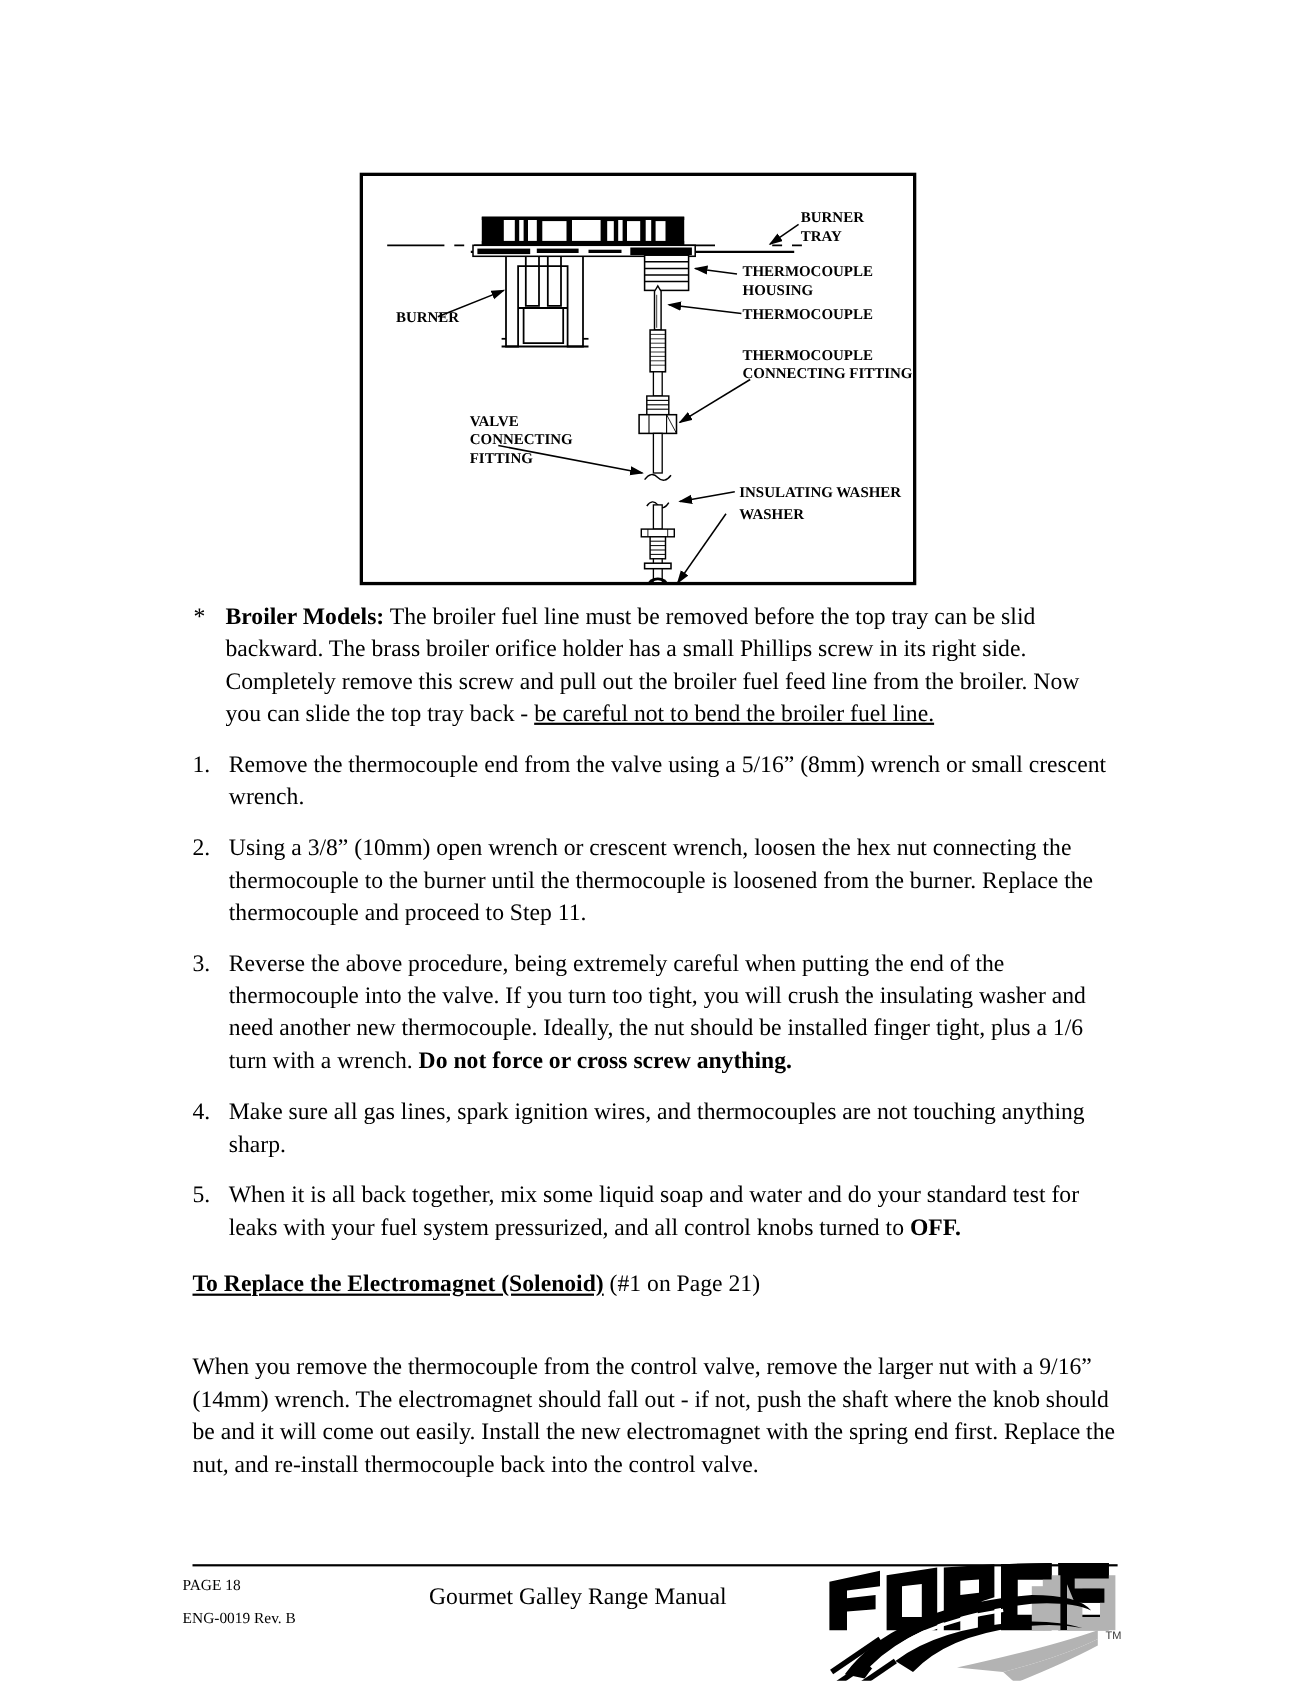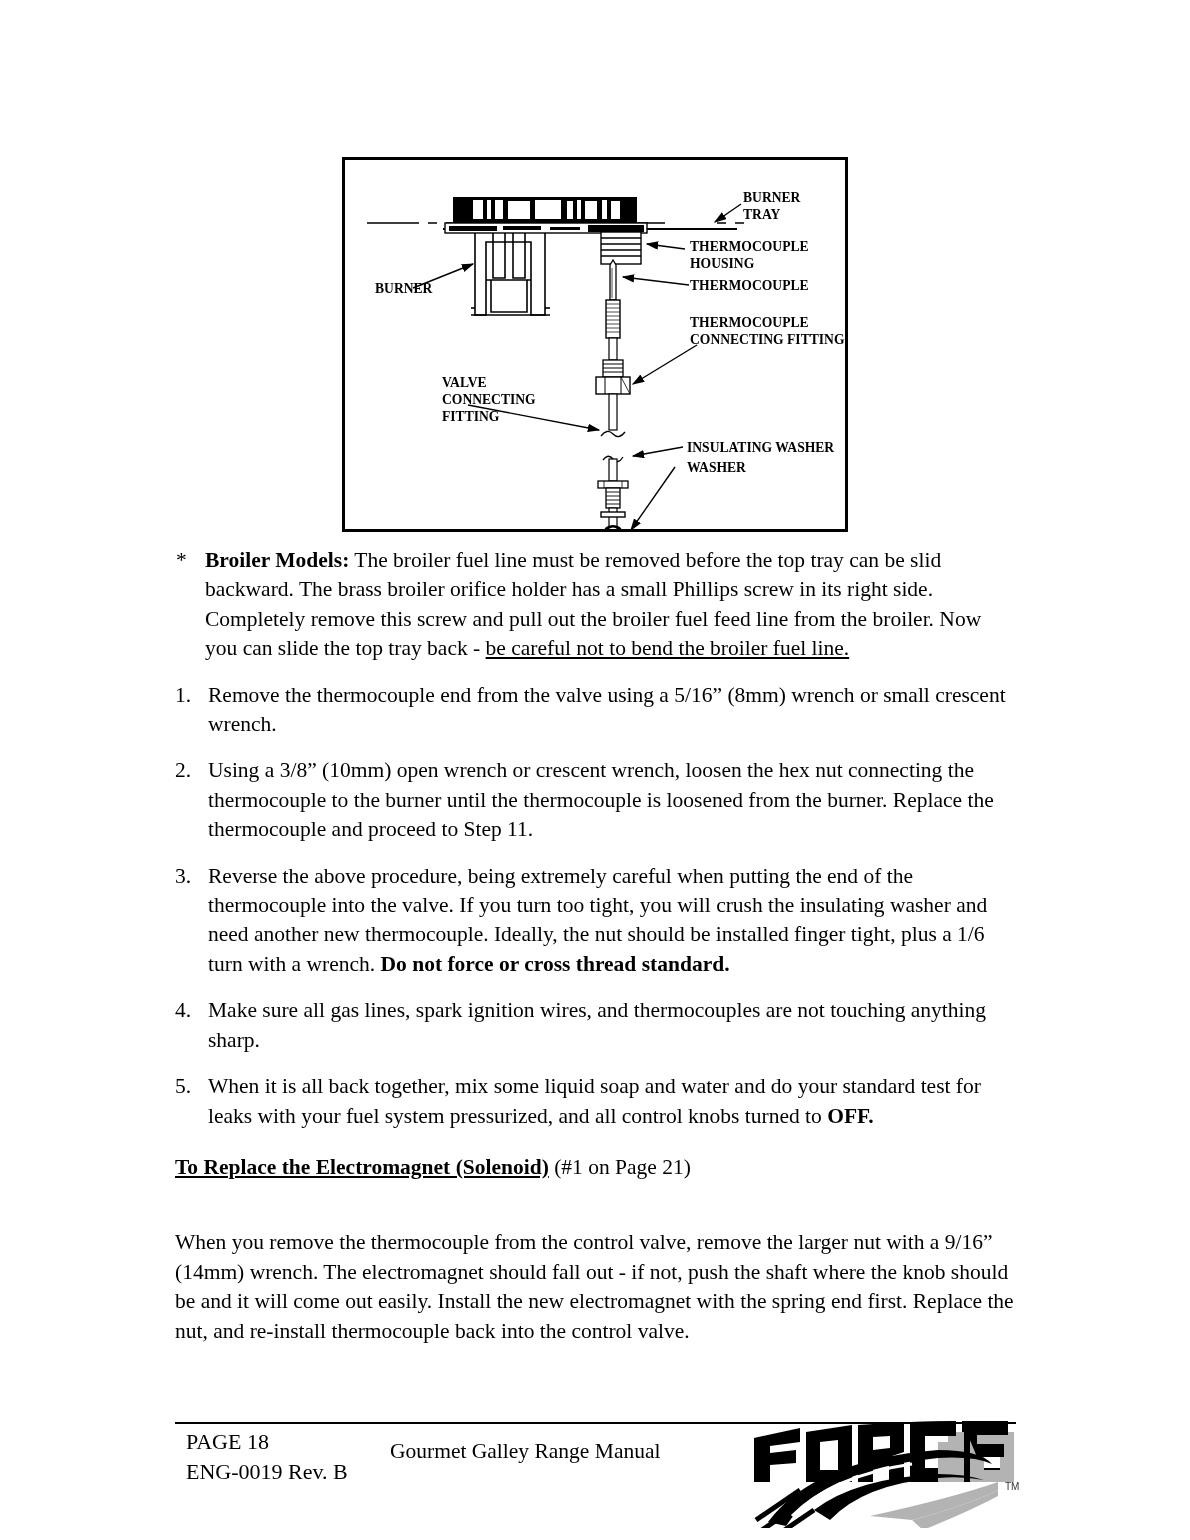--- a/index.html
+++ b/index.html
@@ -25,21 +25,20 @@
   
   .figure-box {
     position: absolute;
     left: 327px;
     top: 157px;
     width: 506px;
     height: 375px;
     border: 3px solid #000;
     background: #fff;
     box-sizing: border-box;
-    margin-left: 15px;
   }
   .fig-svg { display:block; width:100%; height:100%; }
 
   
   .content {
     position: absolute;
     left: 175px;
     top: 546px;
     width: 840px;
   }
@@ -81,23 +80,23 @@
   .footer-rule {
     position: absolute;
     left: 175px;
     top: 1422px;
     width: 841px;
     height: 0;
     border-top: 2.5px solid #000;
   }
   .footer-left {
     position: absolute;
-    left: 186px;
+    left: 166px;
     top: 1427px;
-    font-size: 22px;
+    font-size: 14px;
     line-height: 29.5px;
   }
   .footer-center {
     position: absolute;
     left: 390px;
     top: 1427px;
     font-size: 21.5px;
     line-height: 29.5px;
     margin-top: 10px;
   }
@@ -268,21 +267,21 @@
       <span>Remove the thermocouple end from the valve using a 5/16” (8mm) wrench or small crescent wrench.</span>
     </div>
 
     <div class="listitem">
       <span class="marker">2.</span>
       <span>Using a 3/8” (10mm) open wrench or crescent wrench, loosen the hex nut connecting the thermocouple to the burner until the thermocouple is loosened from the burner. Replace the thermocouple and proceed to Step 11.</span>
     </div>
 
     <div class="listitem">
       <span class="marker">3.</span>
-      <span>Reverse the above procedure, being extremely careful when putting the end of the thermocouple into the valve. If you turn too tight, you will crush the insulating washer and need another new thermocouple. Ideally, the nut should be installed finger tight, plus a 1/6 turn with a wrench.  </span><span class="bu">Do not force or cross thread standard.</span>
+      <span>Reverse the above procedure, being extremely careful when putting the end of the thermocouple into the valve. If you turn too tight, you will crush the insulating washer and need another new thermocouple. Ideally, the nut should be installed finger tight, plus a 1/6 turn with a wrench.  </span><span class="bu">Do not force or cross screw anything.</span>
     </div>
 
     <div class="listitem">
       <span class="marker">4.</span>
       <span>Make sure all gas lines, spark ignition wires, and thermocouples are not touching anything sharp.</span>
     </div>
 
     <div class="listitem">
       <span class="marker">5.</span>
       <span>When it is all back together, mix some liquid soap and water and do your standard test for leaks with your fuel system pressurized, and all control knobs turned to </span><span class="bu">OFF.</span>

